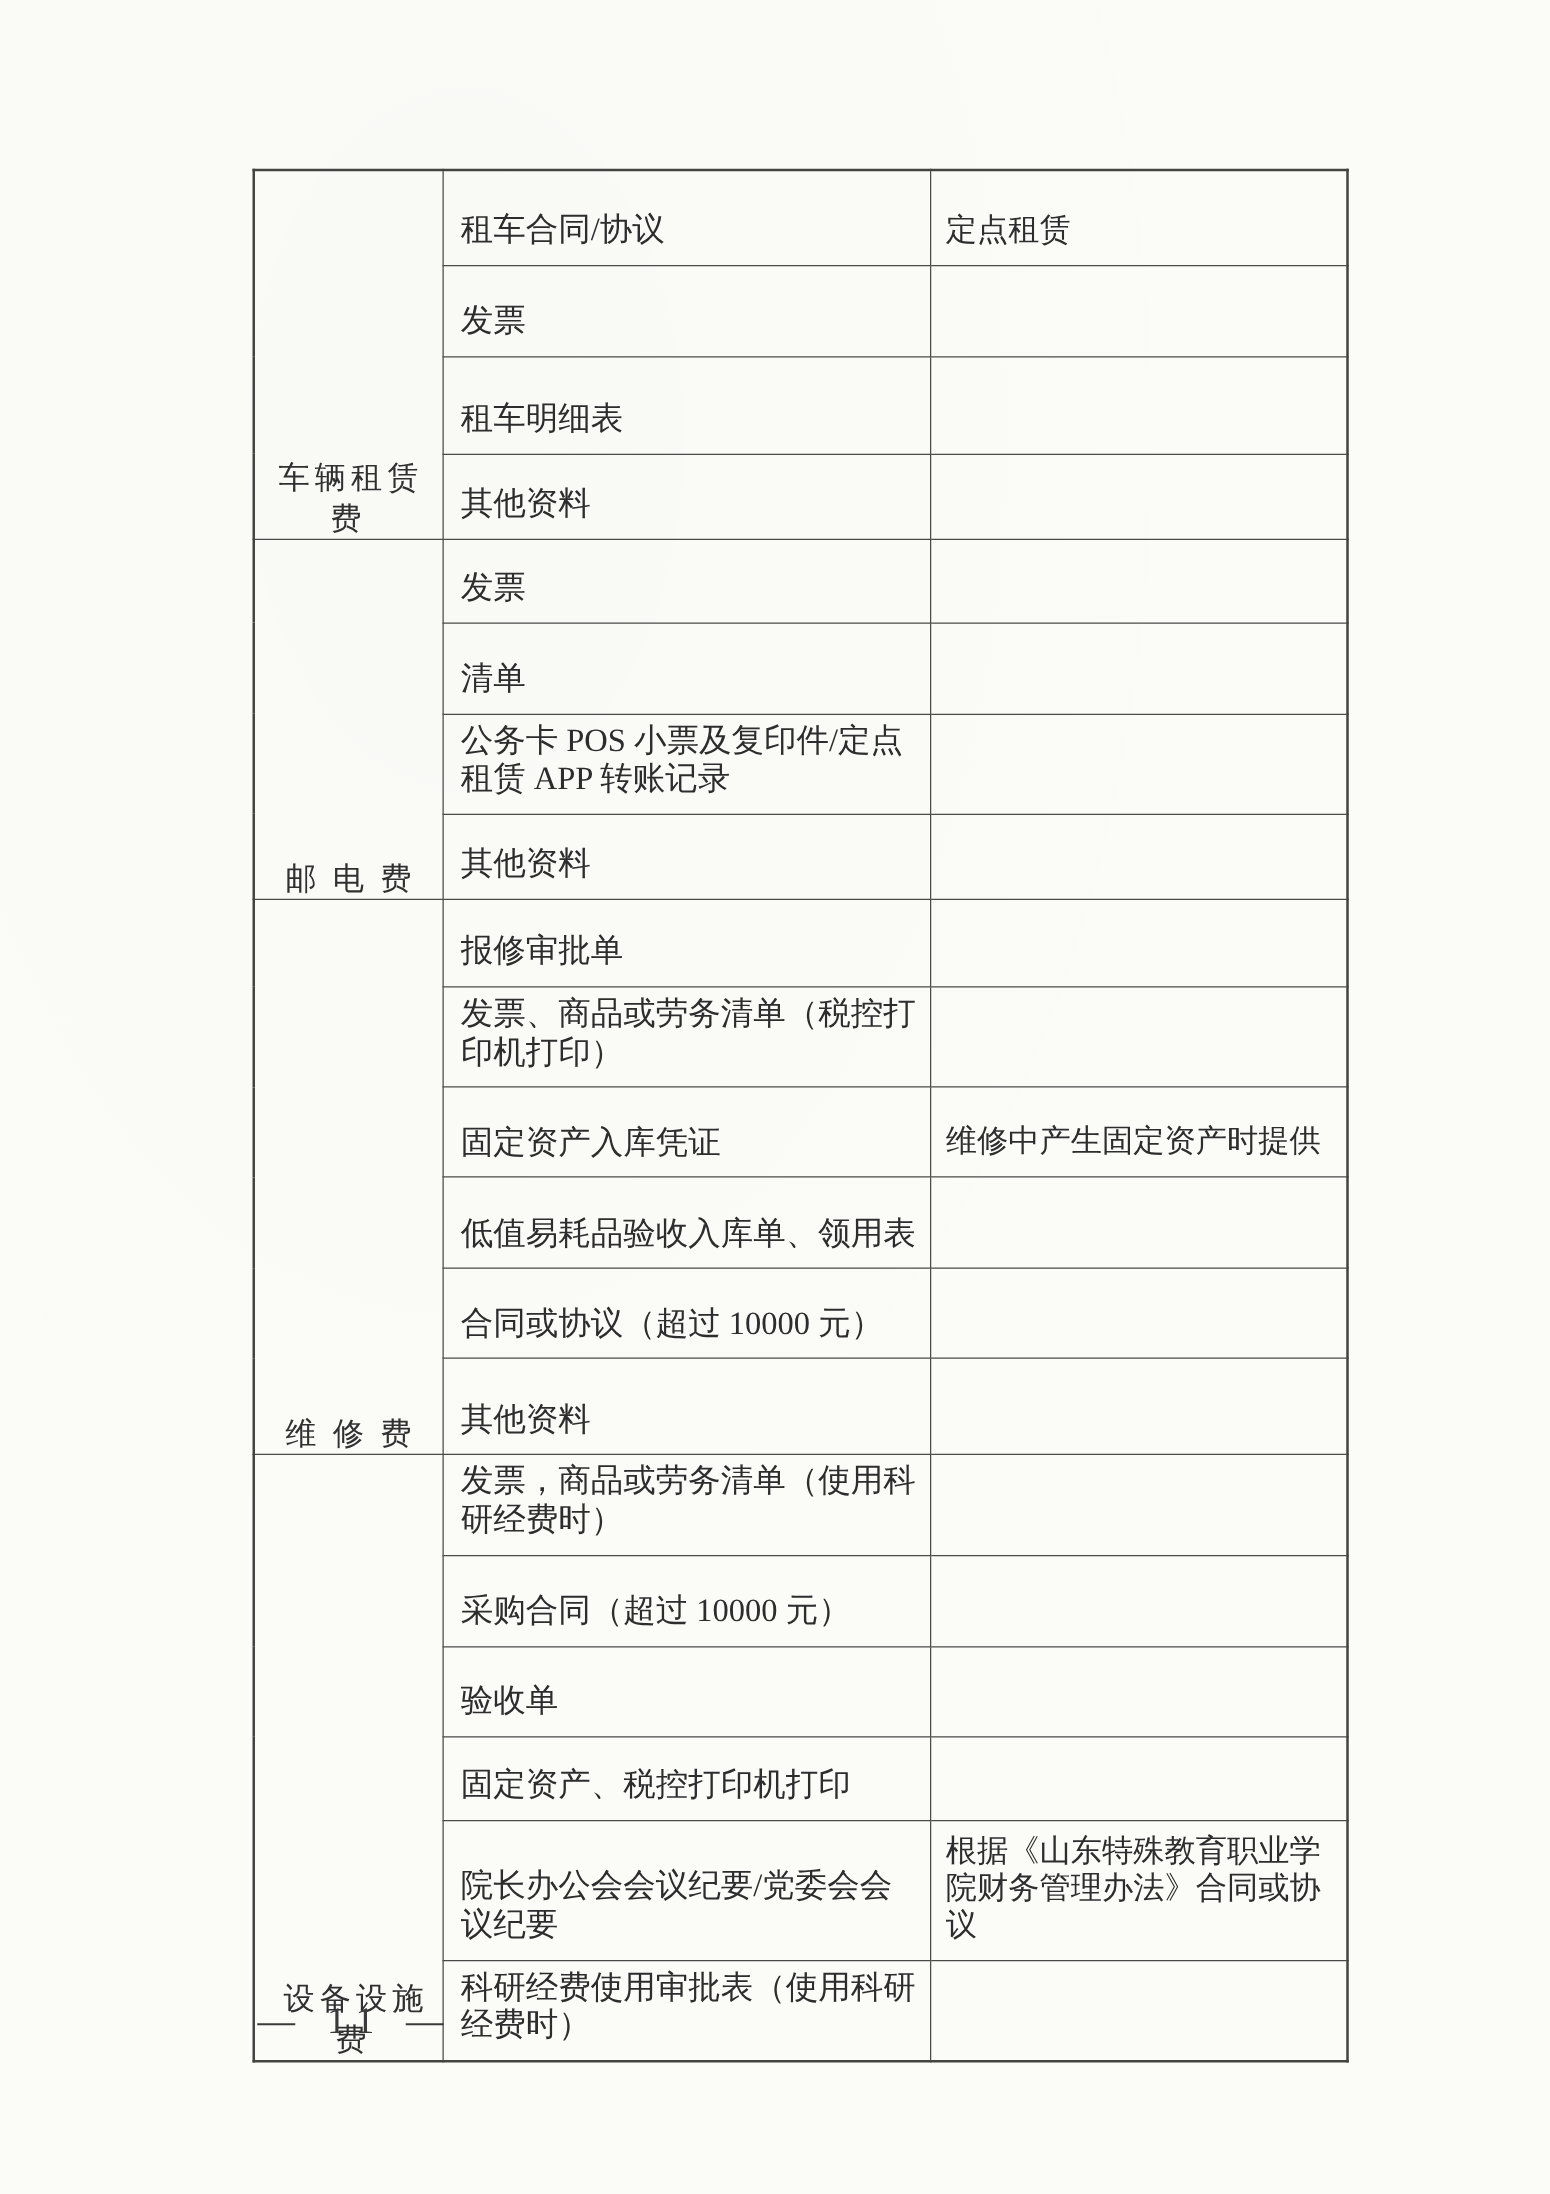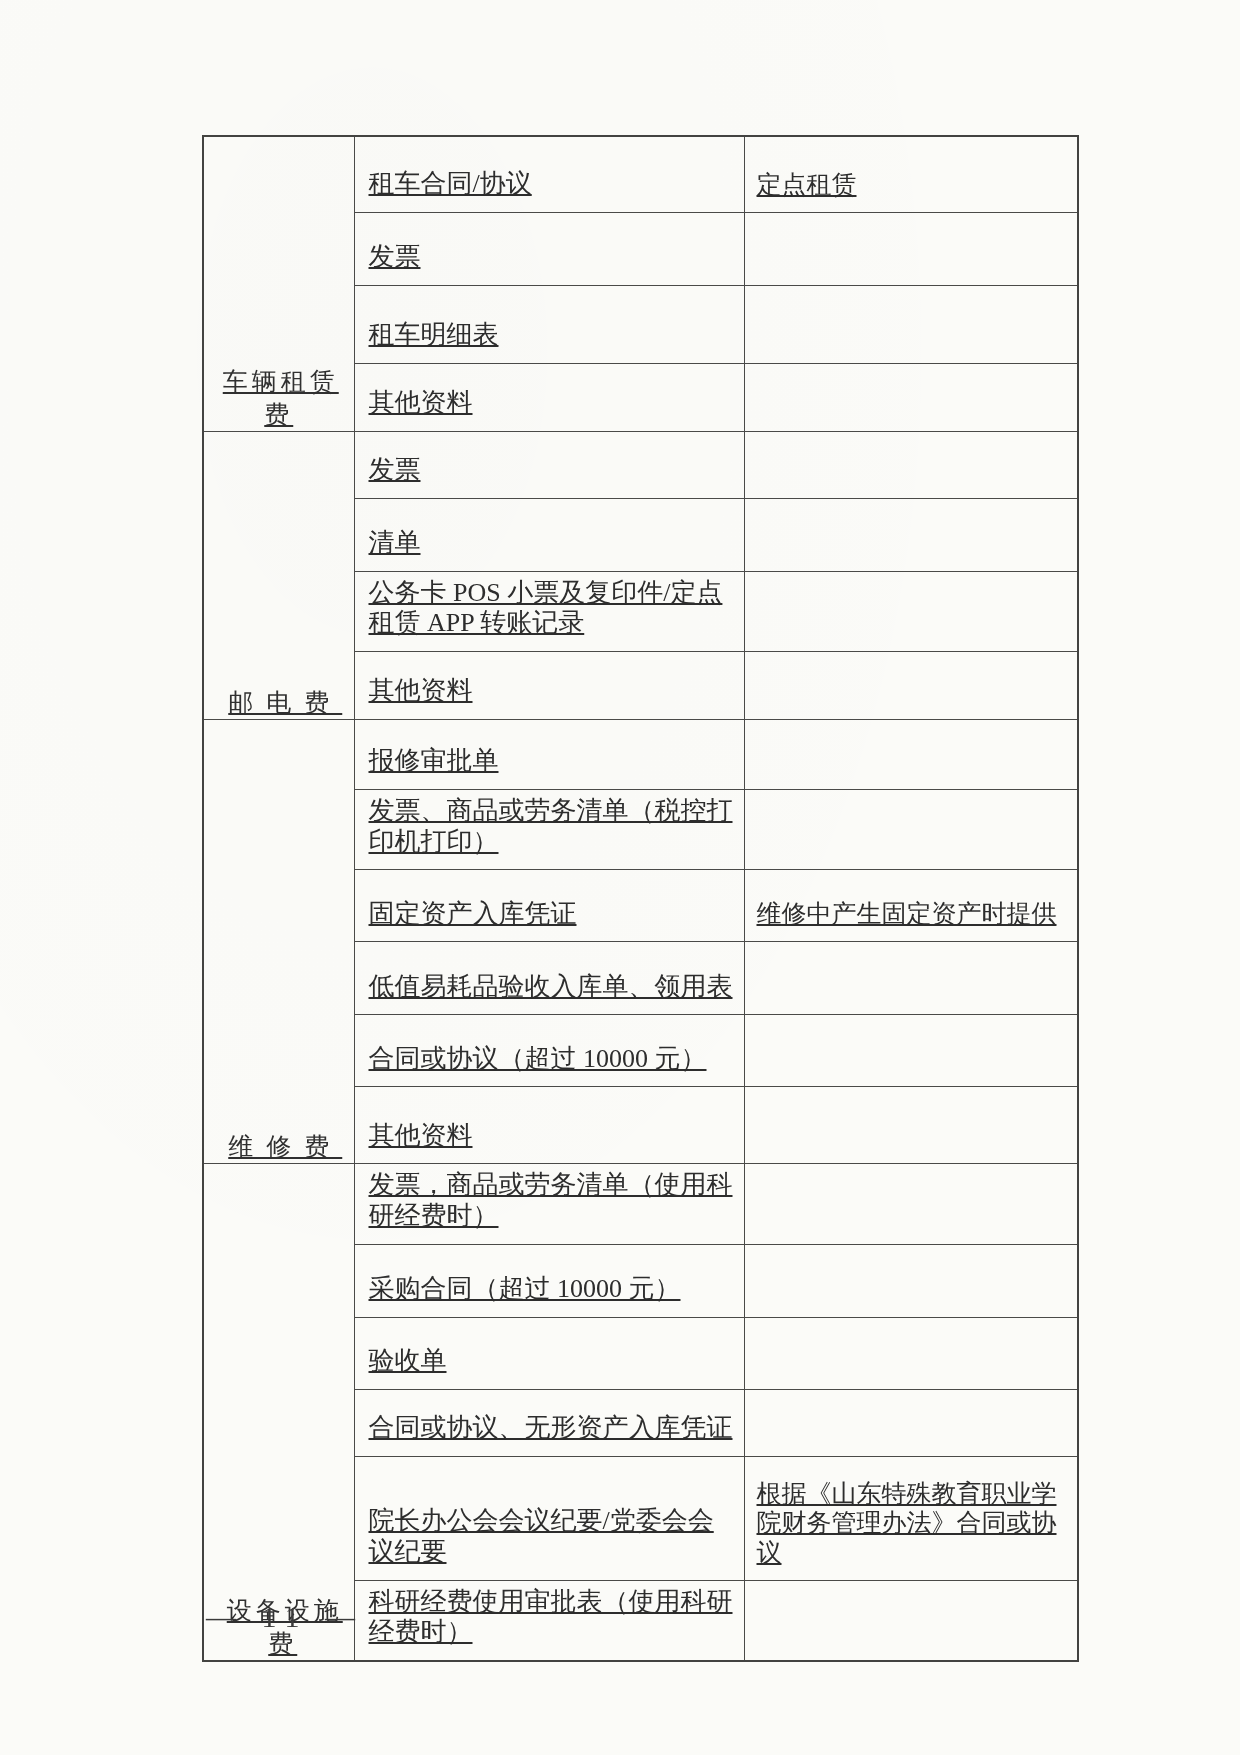--- a/index.html
+++ b/index.html
@@ -22,42 +22,41 @@
     left:202px;top:135px;
     width:875px;
     border-collapse:collapse;
     table-layout:fixed;
   }
   table.docgrid td{
     border:1.6px solid #4a4a48;
     vertical-align:bottom;
     word-break:break-word;
     overflow:hidden;
-    text-decoration:underline;
   }
   
   table.docgrid{border:2px solid #434341;}
   td.cat{
     text-align:center;
     vertical-align:middle;
     font-size:25px;
     color:#303030;
     padding:0 4px;
     margin-left:24px;
   }
   td.doc{
     font-size:26px;
     line-height:1.18;
     padding:6px 8px 12px 14px;
     color:#2d2d2d;
   }
   td.note{
     font-size:25px;
     line-height:1.19;
-    padding:22px 8px 12px 12px;
+    padding:10px 8px 12px 12px;
     color:#2d2d2d;
   }
   .pagenum{
     position:absolute;
     left:206px;top:1600px;
     font-size:30px;
     letter-spacing:9px;
     color:#3a3a3a;
   }
 </style>
@@ -143,21 +142,21 @@
       </tr>
       <tr style="height:73px">
         <td class="doc">采购合同（超过 10000 元）</td>
         <td class="note"></td>
       </tr>
       <tr style="height:72px">
         <td class="doc">验收单</td>
         <td class="note"></td>
       </tr>
       <tr style="height:67px">
-        <td class="doc">合同或协议、无形资产入库凭证</td>
+        <td class="doc">固定资产、税控打印机打印</td>
         <td class="note"></td>
       </tr>
       <tr style="height:79px">
         <td class="doc">院长办公会会议纪要/党委会会议纪要</td>
         <td class="note">根据《山东特殊教育职业学院财务管理办法》合同或协议</td>
       </tr>
       <tr style="height:70px">
         <td class="doc">科研经费使用审批表（使用科研经费时）</td>
         <td class="note"></td>
       </tr>

